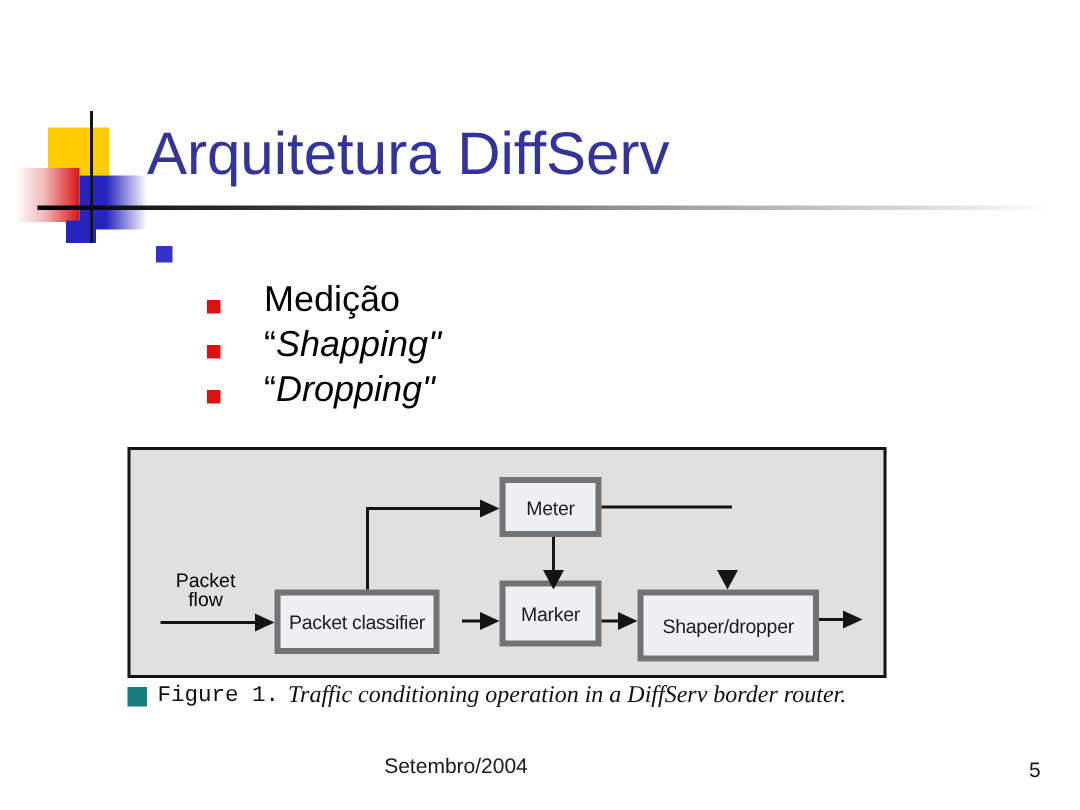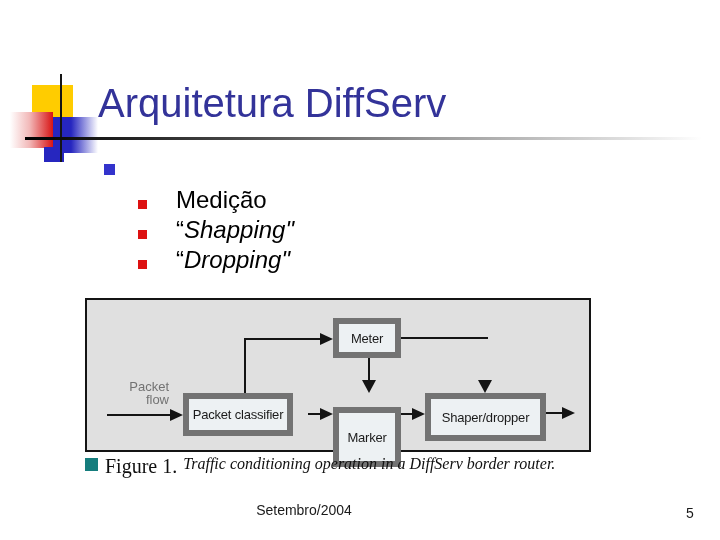--- a/index.html
+++ b/index.html
@@ -27,43 +27,43 @@
   .b1-text { left:122px; top:150px; font-size:28px; color:#000; white-space:nowrap; }
   .sub-row { left:138px; height:30px; display:flex; align-items:center; white-space:nowrap;gap:20px; }
   .sub-row .sq { width:9px; height:9px; background:#dd1111; margin-top:9px; margin-right:9px; flex:0 0 auto; }
   .sub-row .txt { font-size:24px; line-height:28px; color:#000; }
   .sub-row .txt .it { font-style:italic; }
   .r1 { top:185px; } .r2 { top:215px; } .r3 { top:245px; }
 
   
   .diagram { left:85px; top:298px; width:506px; height:154px;
              background:#e0e0e0; border:2px solid #141414; }
-  .node { position:absolute; background:#edf1f3; border:6px solid #737373;
+  .node { position:absolute; background:#edf1f3; border:4px solid #737373;
           display:flex; align-items:center; justify-content:center;
           font-size:13px; color:#1b1b1b; letter-spacing:-0.2px; white-space:nowrap; }
   .n-meter      { left:246px; top:18px; width:68px;  height:40px; }
   .n-classifier { left:96px;  top:93px; width:110px; height:43px; }
-  .n-marker     { left:246px; top:107px; width:68px;  height:60px; }
+  .n-marker     { left:246px; top:87px; width:68px;  height:44px; }
   .n-shaper     { left:338px; top:93px; width:121px; height:48px; }
-  .flow-label { left:18px; top:80px; width:64px; text-align:right;
-                font-size:13px; line-height:13px; color:#737373; }
+  .flow-label { left:18px; top:80px; width:64px; text-align:center;
+                font-size:13px; line-height:13px; color:#000000; }
   .hl { position:absolute; height:2px; background:#141414; }
   .vl { position:absolute; width:2px;  background:#141414; }
   .ar { position:absolute; width:0; height:0;
         border-top:6px solid transparent; border-bottom:6px solid transparent;
         border-left:13px solid #141414; }
   .ad { position:absolute; width:0; height:0;
         border-left:7px solid transparent; border-right:7px solid transparent;
         border-top:13px solid #141414; }
 
   
   .caption { left:85px; top:455px; display:flex; align-items:flex-start;
              font-family:"Liberation Serif", serif; color:#101010; white-space:nowrap; }
   .caption .sq { width:13px; height:13px; background:#157d7d; margin-top:3px; margin-right:7px; flex:0 0 auto; }
-  .caption .lbl { font-size:20px; margin-right:6px; }
+  .caption .lbl { font-size:15px; margin-right:6px;font-family:Liberation Mono, monospace; }
   .caption .txt { font-size:16px; font-style:italic; }
 
   
   .footer-date { left:0; top:502px; width:608px; text-align:center; font-size:14px; color:#1a1a1a; }
   .page-num { left:686px; top:505px; font-size:14px; color:#1a1a1a; }
 </style>
 </head>
 <body>
 
 <div class="slide">

